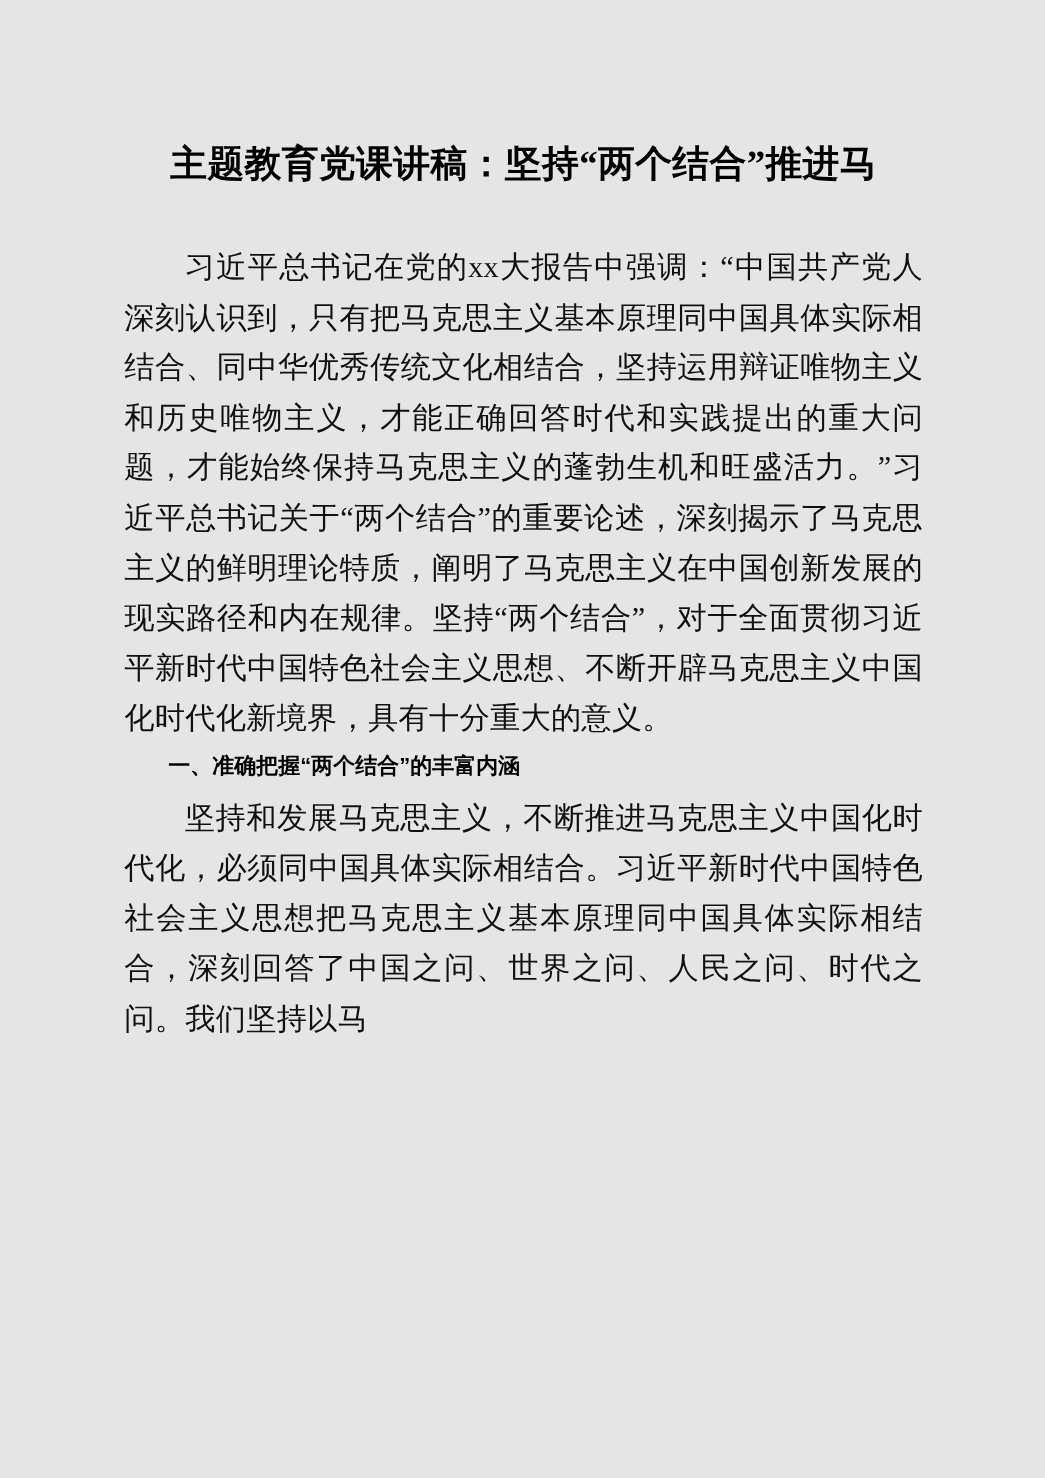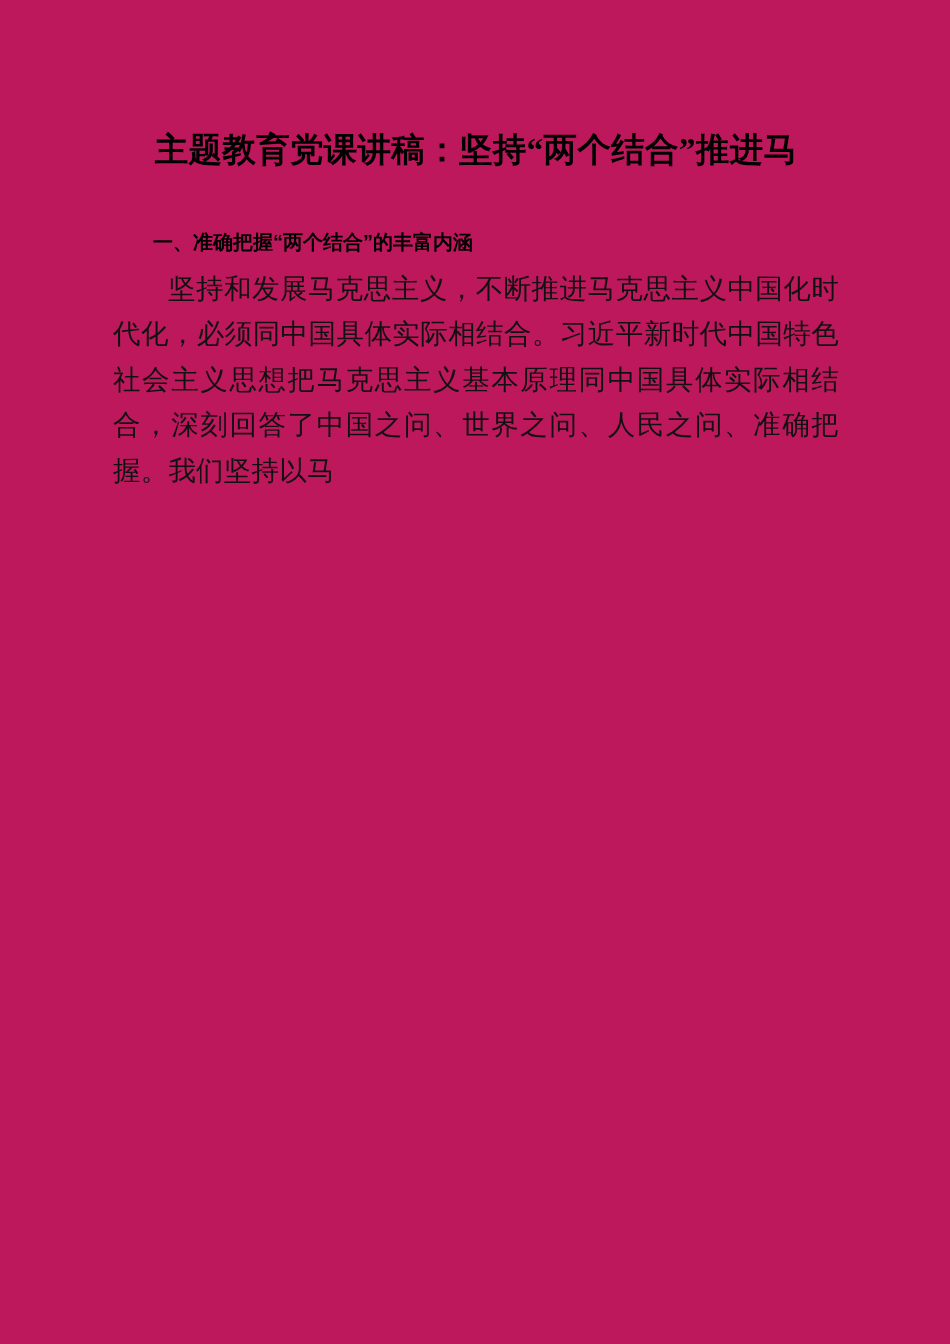--- a/index.html
+++ b/index.html
@@ -65,29 +65,30 @@
     line-height: 45.5px;
     text-indent: 2em;
     margin: 0;
     letter-spacing: 0px;
     color: #000;
   }
 </style>
 </head>
 <body style="background: rgb(255, 255, 255); color: rgb(0, 0, 0);">
 
-<div class="page" style="background: #be185d;">
+<div class="page" style="background: #e5e5e5;">
 
   <div class="content">
 
     <h1 class="doc-title">
       <span style="display: block;">主题教育党课讲稿：坚持“两个结合”推进马</span>
     </h1>
 
 
+    <p class="para">习近平总书记在党的xx大报告中强调：“中国共产党人深刻认识到，只有把马克思主义基本原理同中国具体实际相结合、同中华优秀传统文化相结合，坚持运用辩证唯物主义和历史唯物主义，才能正确回答时代和实践提出的重大问题，才能始终保持马克思主义的蓬勃生机和旺盛活力。”习近平总书记关于“两个结合”的重要论述，深刻揭示了马克思主义的鲜明理论特质，阐明了马克思主义在中国创新发展的现实路径和内在规律。坚持“两个结合”，对于全面贯彻习近平新时代中国特色社会主义思想、不断开辟马克思主义中国化时代化新境界，具有十分重大的意义。</p>
 
     <p class="section-heading">一、准确把握“两个结合”的丰富内涵</p>
 
-    <p class="para">坚持和发展马克思主义，不断推进马克思主义中国化时代化，必须同中国具体实际相结合。习近平新时代中国特色社会主义思想把马克思主义基本原理同中国具体实际相结合，深刻回答了中国之问、世界之问、人民之问、准确把握。我们坚持以马</p>
+    <p class="para">坚持和发展马克思主义，不断推进马克思主义中国化时代化，必须同中国具体实际相结合。习近平新时代中国特色社会主义思想把马克思主义基本原理同中国具体实际相结合，深刻回答了中国之问、世界之问、人民之问、时代之问。我们坚持以马</p>
 
   </div>
 
 </div>
 
 </body></html>

